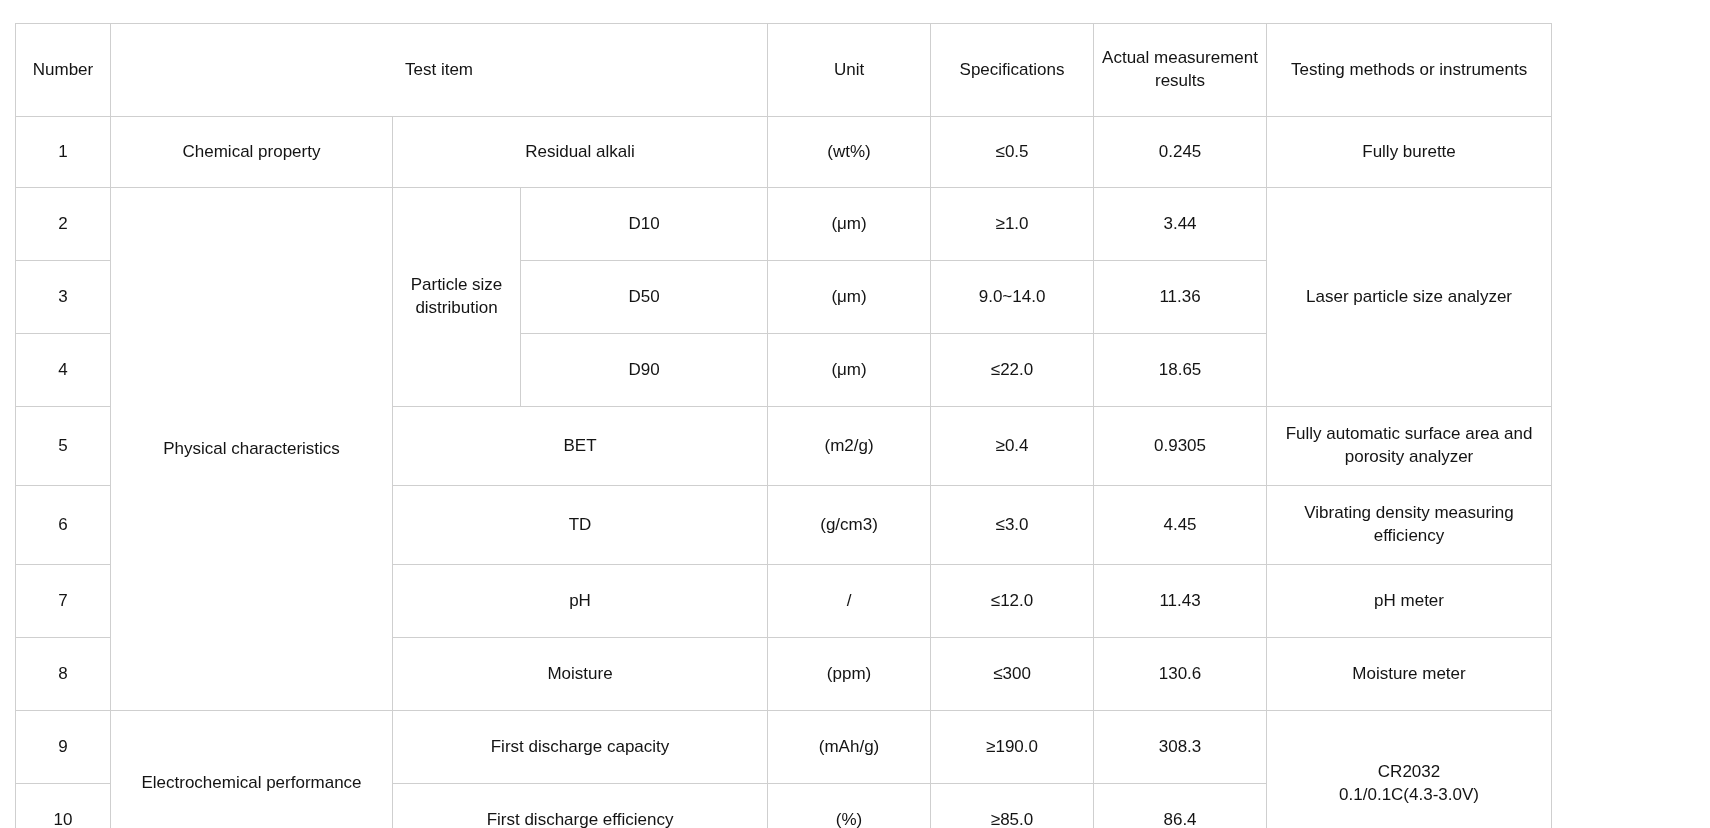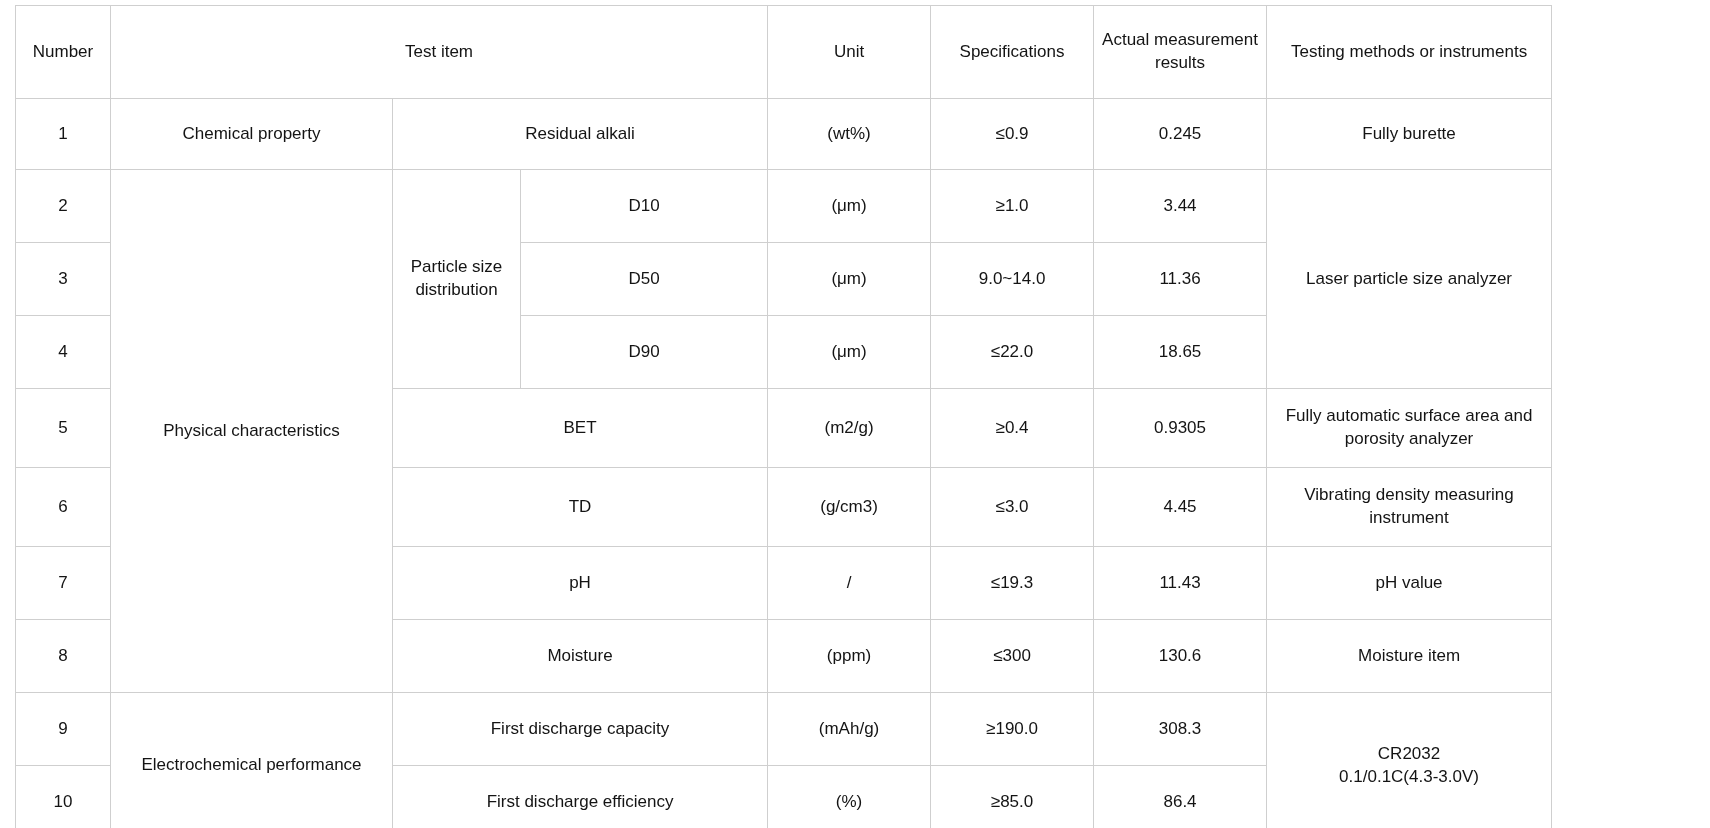--- a/index.html
+++ b/index.html
@@ -12,21 +12,21 @@
     height: 828px;
     font-family: "Liberation Sans", sans-serif;
     color: #111111;
     overflow: hidden;
   }
   .sheet {
     position: relative;
     width: 1710px;
     height: 828px;
     box-sizing: border-box;
-    padding: 2px 8px 8px 8px;
+    padding: 20px 8px 8px 8px;
   }
   table.spec {
     border-collapse: collapse;
     table-layout: fixed;
     width: 1536px;
     margin-left: 7px;
     margin-top: 3px;
   }
   table.spec td {
     border: 1px solid #cfcfcf;
@@ -85,21 +85,21 @@
         <td>Specifications</td>
         <td>Actual measurement results</td>
         <td>Testing methods or instruments</td>
       </tr>
 
       <tr class="r1">
         <td>1</td>
         <td>Chemical property</td>
         <td colspan="2">Residual alkali</td>
         <td>(wt%)</td>
-        <td>≤0.9</td>
+        <td>≤0.5</td>
         <td>0.245</td>
         <td>Fully burette</td>
       </tr>
 
       <tr class="r2">
         <td>2</td>
         <td rowspan="7">Physical characteristics</td>
         <td rowspan="3">Particle size distribution</td>
         <td>D10</td>
         <td>(μm)</td>
@@ -132,39 +132,39 @@
         <td>0.9305</td>
         <td>Fully automatic surface area and porosity analyzer</td>
       </tr>
 
       <tr class="r6">
         <td>6</td>
         <td colspan="2">TD</td>
         <td>(g/cm3)</td>
         <td>≤3.0</td>
         <td>4.45</td>
-        <td>Vibrating density measuring instrument</td>
+        <td>Vibrating density measuring efficiency</td>
       </tr>
 
       <tr class="r7">
         <td>7</td>
         <td colspan="2">pH</td>
         <td>/</td>
-        <td>≤19.3</td>
+        <td>≤12.0</td>
         <td>11.43</td>
-        <td>pH value</td>
+        <td>pH meter</td>
       </tr>
 
       <tr class="r8">
         <td>8</td>
         <td colspan="2">Moisture</td>
         <td>(ppm)</td>
         <td>≤300</td>
         <td>130.6</td>
-        <td>Moisture item</td>
+        <td>Moisture meter</td>
       </tr>
 
       <tr class="r9">
         <td>9</td>
         <td rowspan="2">Electrochemical performance</td>
         <td colspan="2">First discharge capacity</td>
         <td>(mAh/g)</td>
         <td>≥190.0</td>
         <td>308.3</td>
         <td rowspan="2">

